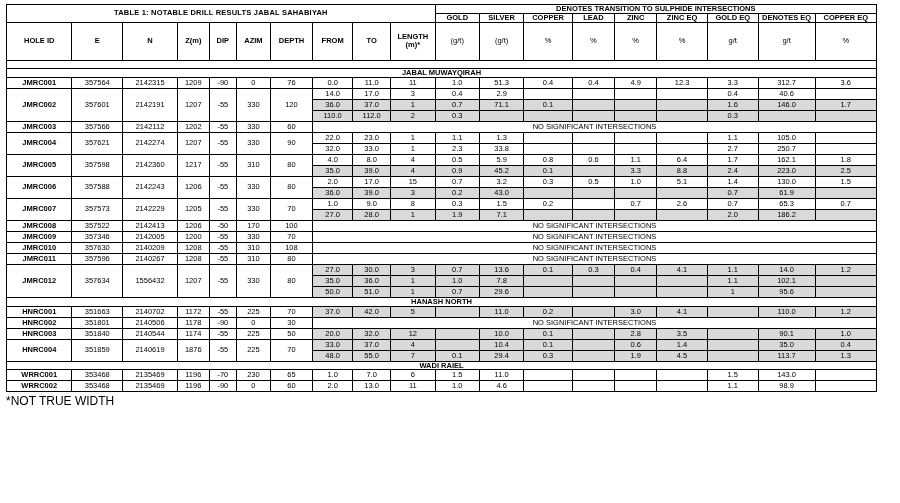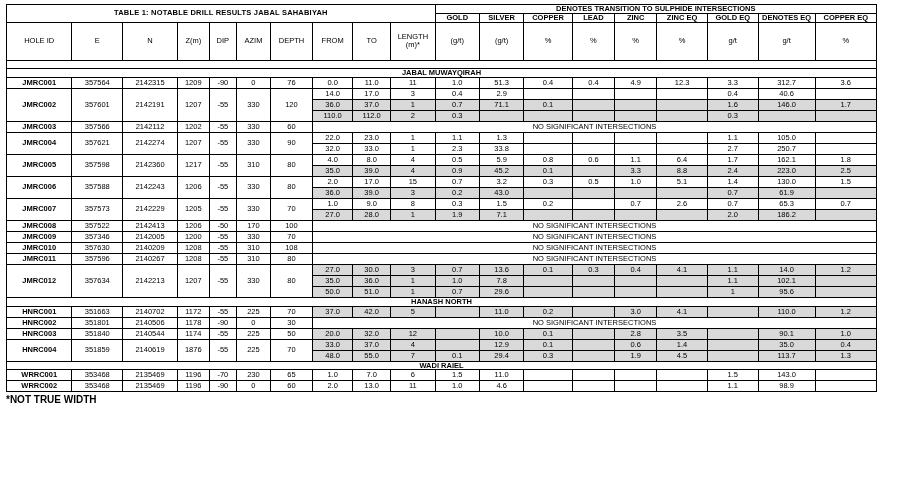--- a/index.html
+++ b/index.html
@@ -4,26 +4,26 @@
 <style>
   html,body{margin:0;padding:0;background:#ffffff;}
   body{font-family:"Liberation Sans", sans-serif;color:#000;}
   #page{width:900px;height:503px;position:relative;overflow:hidden;background:#fff;}
   table.drill{border-collapse:collapse;table-layout:fixed;width:871px;margin:4px 0 0 6px;}
   table.drill td, table.drill th{border:1px solid #000;font-size:7.5px;text-align:center;vertical-align:middle;padding:0;line-height:1.05;}
   .title-cell{font-weight:bold;font-size:8.5px;letter-spacing:.2px;}
   .hdr-top{font-weight:bold;font-size:7.5px;}
   .hdr-mid{font-weight:bold;font-size:7.5px;}
   .hdr-sub{font-size:7px;}
-  .colhdr{font-weight:normal;font-size:7.5px;}
+  .colhdr{font-weight:bold;font-size:7.5px;}
   .shade{background:#d9d9d9;}
   .region{font-weight:bold;font-size:8px;}
   .nsi{font-size:7.5px;}
   .blankrow td{height:7px;border:1px solid #000;}
-  .foot{font-size:10px;margin:2px 0 0 6px;line-height:1.25;font-weight:bold;}
+  .foot{font-size:12px;margin:2px 0 0 6px;line-height:1.25;}
   .idcell{font-size:7.5px;text-align:left;padding-left:3px;font-weight:bold;}
   tr.data td{height:10px;}
 </style>
 </head>
 <body>
 
 <div id="page">
 
   <table class="drill">
     <colgroup>
@@ -348,21 +348,21 @@
           <td>2140267</td>
           <td>1208</td>
           <td>-55</td>
           <td>310</td>
           <td>80</td>
           <td class="nsi" colspan="12">NO SIGNIFICANT INTERSECTIONS</td>
         </tr>
         <tr class="data">
           <td class="idcell" rowspan="3">JMRC012</td>
           <td rowspan="3">357634</td>
-          <td rowspan="3">2142213</td>
+          <td rowspan="3">1556432</td>
           <td rowspan="3">1207</td>
           <td rowspan="3">-55</td>
           <td rowspan="3">330</td>
           <td rowspan="3">80</td>
           <td class="shade">27.0</td>
           <td class="shade">30.0</td>
           <td class="shade">3</td>
           <td class="shade">0.7</td>
           <td class="shade">13.6</td>
           <td class="shade">0.1</td>
@@ -461,21 +461,21 @@
           <td rowspan="2">351859</td>
           <td rowspan="2">2140619</td>
           <td rowspan="2">1876</td>
           <td rowspan="2">-55</td>
           <td rowspan="2">225</td>
           <td rowspan="2">70</td>
           <td class="shade">33.0</td>
           <td class="shade">37.0</td>
           <td class="shade">4</td>
           <td class="shade"></td>
-          <td class="shade">12.9</td>
+          <td class="shade">10.4</td>
           <td class="shade">0.1</td>
           <td class="shade"></td>
           <td class="shade">0.6</td>
           <td class="shade">1.4</td>
           <td class="shade"></td>
           <td class="shade">35.0</td>
           <td class="shade">0.4</td>
         </tr>
         <tr class="data">
           <td class="shade">48.0</td>

